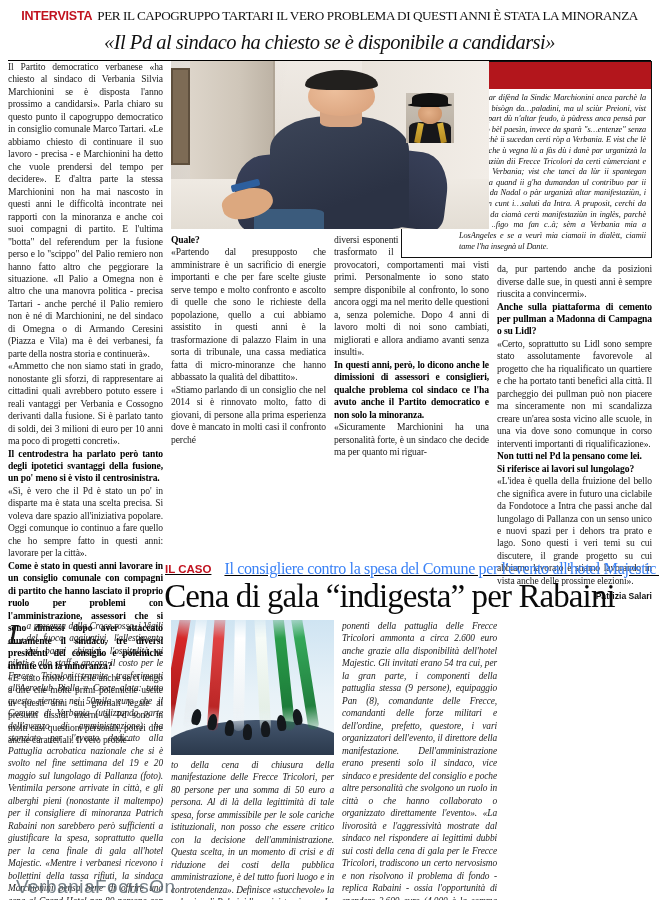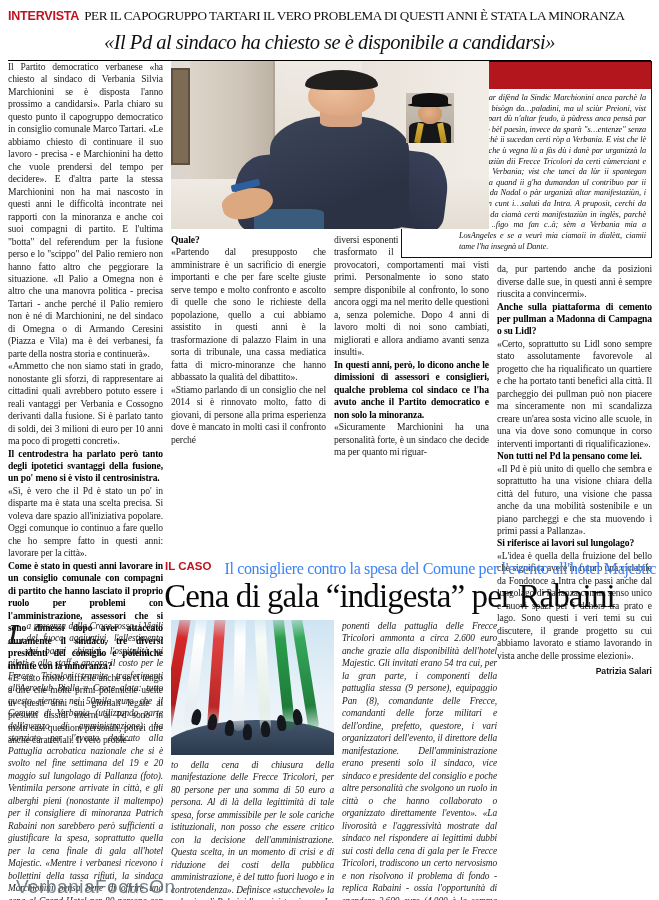--- a/index.html
+++ b/index.html
@@ -23,20 +23,21 @@
     box-sizing: border-box;
   }
 
   
   .kicker-row {
     padding: 8px 8px 0 8px;
     display: flex;
     align-items: baseline;
     gap: 5px;
     white-space: nowrap;
+    justify-content: center;
   }
   .kicker-tag {
     color: #c1121f;
     font-family: "Liberation Sans", sans-serif;
     font-weight: bold;
     font-size: 12.5px;
     letter-spacing: -0.2px;
   }
   .kicker-text {
     font-family: "Liberation Serif", serif;
@@ -267,24 +268,25 @@
 
   
   .bottom-article {
     position: absolute;
     left: 8px;
     top: 560px;
     width: 643px;
   }
   .bot-kicker {
     display: flex;
-    align-items: flex-start;
+    align-items: center;
     gap: 13px;
     white-space: nowrap;
     padding-left: 157px;
+    text-decoration: underline;
   }
   .bot-kicker .tag {
     color: #c1121f;
     font-family: "Liberation Sans", sans-serif;
     font-weight: bold;
     font-size: 11.5px;
   }
   .bot-kicker .txt {
     font-size: 16px;
     letter-spacing: -0.35px;
@@ -450,21 +452,20 @@
               <div class="console-caption">Console Pacian</div>
             </div>
             <div class="gratacu-text">Lè mia par difènd la Sindic Marchionini anca parchè la g'ha mia bisògn da…paladini, ma ul sciùr Preioni, vist che ù fa part dù n'altar feudo, ù pùdress anca pensà par lù e al sò bèl paesìn, invece da sparà "s…entenze" senza savè parchè ii sucedan certi ròp a Verbania. E vist che lè un bùlo, che ù vegna lù a fàs dù i danè par urganizzà la manifestaziùn dii Frecce Tricolori da certi cùmerciant e privà da Verbania; vist che tanci da lùr ii spantegan merda ma quand ii g'ha dumandan ul contribuo par ii lùminari da Nadal o pàr urganizà altar manifestaziùn, i rispundan cunt i…saluti da Intra. A pruposit, cerchi da mùcalali da ciamà certi manifestaziùn in inglès, parchè fàn mia ..figo ma fan c..à; sèm a Verbania mia a LosAngeles e se a veurì mia ciamaii in dialètt, ciamii tame l'ha insegnà ul Dante.</div>
           </div>
         </div>
 
         <div class="par">da, pur partendo anche da posizioni diverse dalle sue, in questi anni è sempre riuscita a convincermi».</div>
         <div class="q">Anche sulla piattaforma di cemento per pullman a Madonna di Campagna o su Lidl?</div>
         <div class="par">«Certo, soprattutto su Lidl sono sempre stato assolutamente favorevole al progetto che ha riqualificato un quartiere e che ha portato tanti benefici alla città. Il parcheggio dei pullman può non piacere ma sinceramente non mi scandalizza creare un'area sosta vicino alle scuole, in una via dove sono comunque in corso interventi importanti di riqualificazione».</div>
         <div class="q">Non tutti nel Pd la pensano come lei.</div>
-        <div class="par">«Il Pd è più unito di quello che sembra e soprattutto ha una visione chiara della città del futuro, una visione che passa anche da una mobilità sostenibile e un piano parcheggi e che sta muovendo i primi passi a Pallanza».</div>
         <div class="q">Si riferisce ai lavori sul lungolago?</div>
         <div class="par">«L'idea è quella della fruizione del bello che significa avere in futuro una ciclabile da Fondotoce a Intra che passi anche dal lungolago di Pallanza con un senso unico e nuovi spazi per i dehors tra prato e lago. Sono questi i veri temi su cui discutere, il grande progetto su cui abbiamo lavorato e stiamo lavorando in vista anche delle prossime elezioni».</div>
         <div class="byline">Patrizia Salari</div>
       </div>
 
     </div>
   </div>
 
   <div class="bottom-article">
     <div class="bot-kicker">

